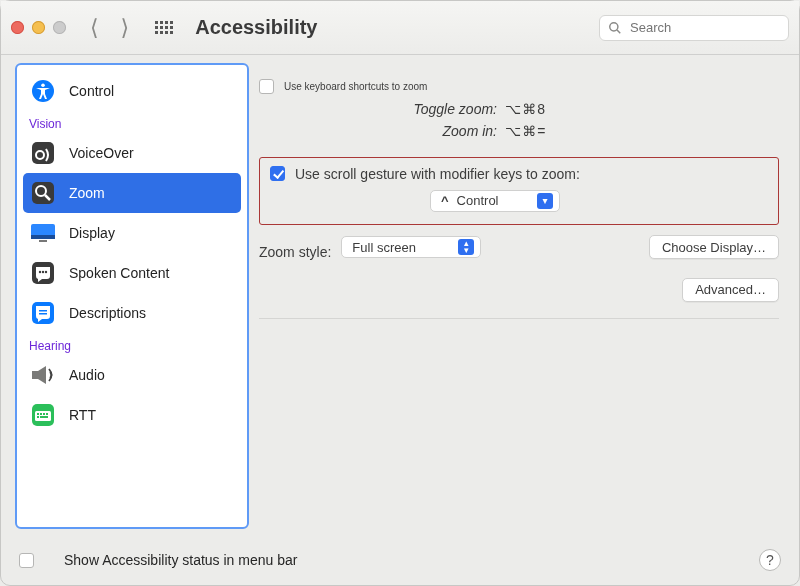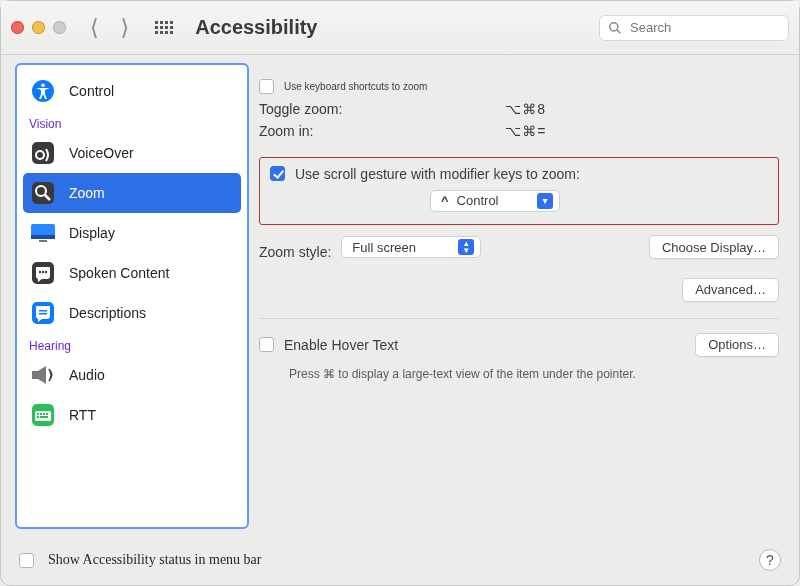--- a/index.html
+++ b/index.html
@@ -130,21 +130,21 @@
   .shortcuts {
     margin: 4px 0 14px 0;
   }
   .shortcuts .pair {
     display: flex;
     gap: 8px;
     font-size: 14px;
     color: #3a3a3a;
     line-height: 1.6;
   }
-  .shortcuts .klabel { width: 238px; text-align: left; }
+  .shortcuts .klabel { width: 238px; text-align: right; font-style: italic; }
   .shortcuts .keys { font-family: inherit; letter-spacing: 1px; }
   .red-frame {
     border: 1.5px solid #aa3736;
     border-radius: 3px;
     padding: 8px 10px 12px 10px;
     margin-bottom: 10px;
   }
   .select {
     height: 22px;
     background: #fff;
@@ -398,32 +398,23 @@
           <span class="btn">Choose Display…</span>
         </div>
 
         <div class="row" style="justify-content:flex-end; margin-top:18px;">
           <span class="btn">Advanced…</span>
         </div>
       </div>
 
       <div class="hr"></div>
 
-      <div class="section">
-        <div class="row">
-          <span class="checkbox"></span>
-          <span style="font-size:14px;">Enable Hover Text</span>
-          <span style="flex:1;"></span>
-          <span class="btn">Options…</span>
-        </div>
-        <div class="hint">Press ⌘ to display a large-text view of the item under the pointer.</div>
-      </div>
 
     </div>
   </div>
 
   <div class="footer">
     <span class="checkbox"></span>
-    <span style="font-size:14px; margin-left:4px;font-family:Liberation Serif, serif;">Show Accessibility status in menu bar</span>
+    <span style="font-size:14px; margin-left:20px;">Show Accessibility status in menu bar</span>
     <span class="help">?</span>
   </div>
 
 </div>
 
 </body></html>

